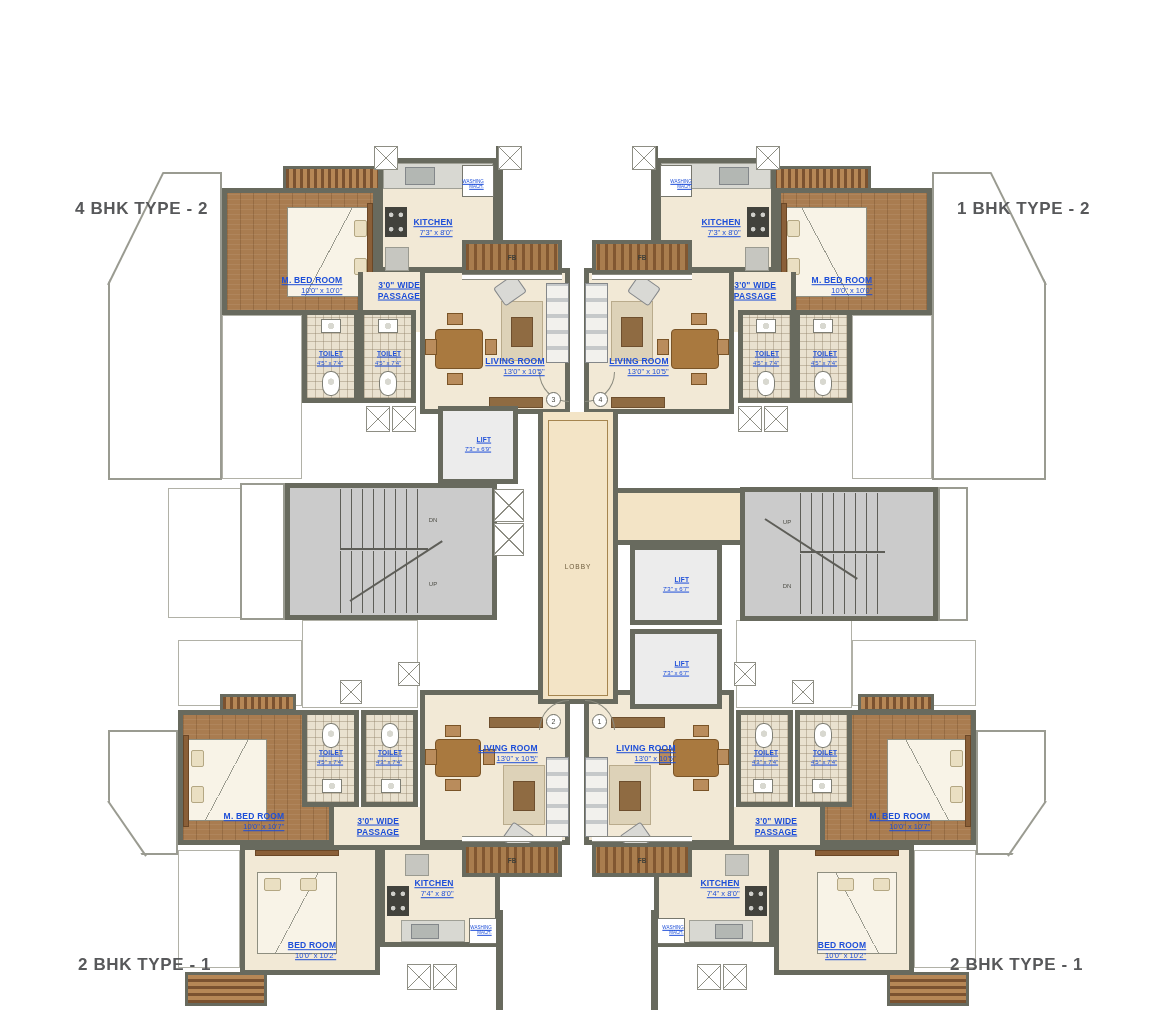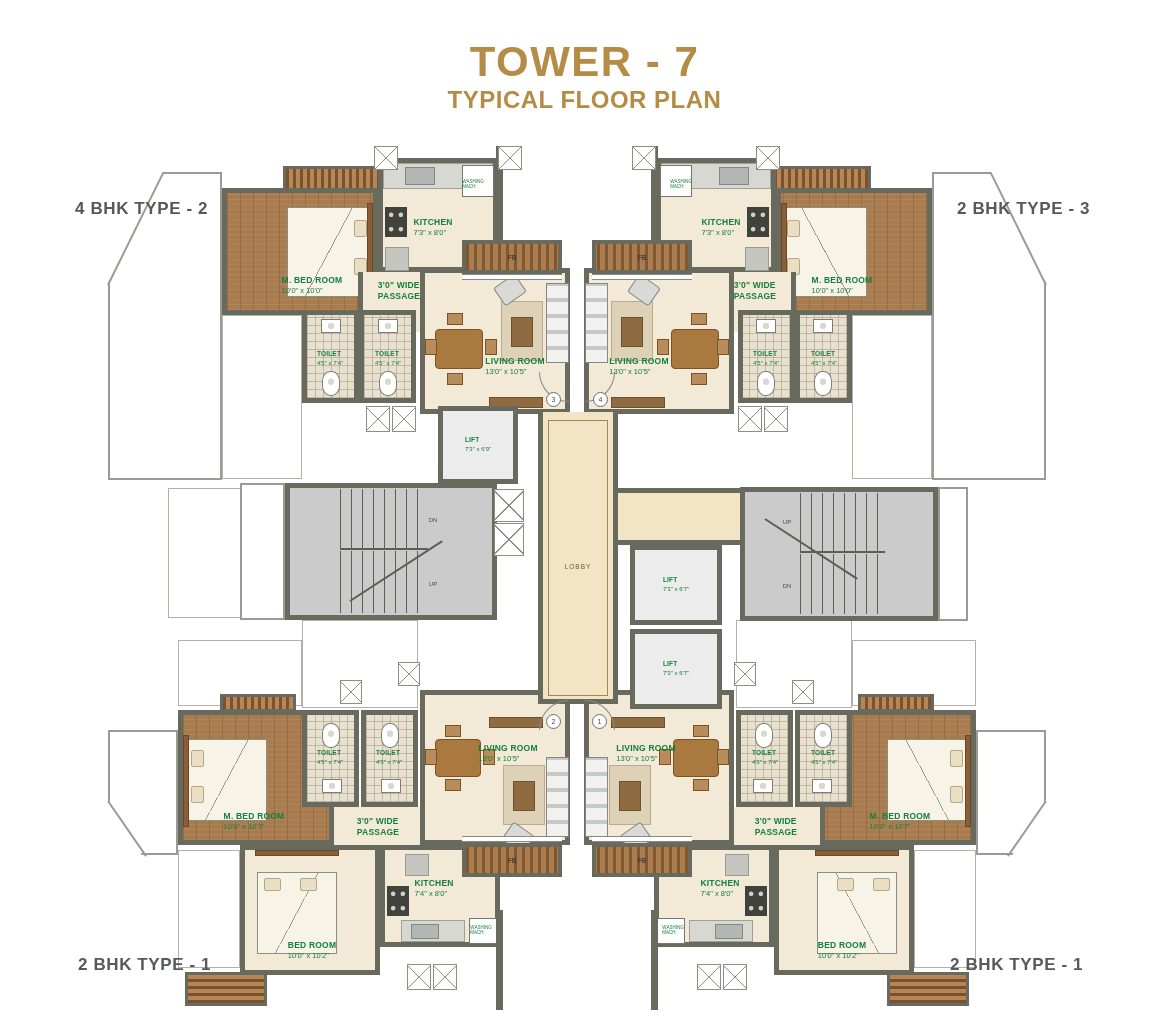--- a/index.html
+++ b/index.html
@@ -38,48 +38,44 @@
   .sofa{background:repeating-linear-gradient(0deg,#f2f1ed 0 12px,#c6c9ca 12px 16px);border:1px solid #84878a;}
   .armch{background:#d9d9d5;border:1px solid #84878a;border-radius:3px;}
   .tv{background:#8f6b42;border:1px solid #6e4f2e;}
   .arc{border:1px solid #8a8a7e;background:transparent;}
   .arc.bl{border-top:none;border-right:none;border-bottom-left-radius:100%;}
   .arc.br{border-top:none;border-left:none;border-bottom-right-radius:100%;}
   .arc.tl{border-bottom:none;border-right:none;border-top-left-radius:100%;}
   .arc.tr{border-bottom:none;border-left:none;border-top-right-radius:100%;}
   .diag{position:absolute;height:2px;background:#9a9b91;transform-origin:0 50%;}
   .mirror{transform:scaleX(-1);}
-  .rl{position:absolute;transform:translate(-50%,-50%);text-align:left;color:#15803d;white-space:nowrap;line-height:1.35;z-index:30;}
+  .rl{position:absolute;transform:translate(-50%,-50%);text-align:right;color:#1d4ed8;white-space:nowrap;line-height:1.35;z-index:30;text-decoration:underline;}
   .rl .n{font-size:8.5px;font-weight:700;letter-spacing:.2px;}
   .rl .d{font-size:7.5px;}
   .rl.sm .n{font-size:6.5px;}
   .rl.sm .d{font-size:6px;}
   .rl.xs{line-height:1.15;}
   .rl.xs .n,.rl.xs .d{font-size:4.5px;font-weight:400;letter-spacing:0;}
   .fbl{position:absolute;transform:translate(-50%,-50%);font-size:6.5px;font-weight:700;color:#3f3f38;z-index:30;}
   .sl{position:absolute;transform:translate(-50%,-50%);font-size:6px;color:#4e4e46;z-index:30;}
   .lobl{position:absolute;transform:translate(-50%,-50%);font-size:6.5px;letter-spacing:1px;color:#6b5a3a;z-index:30;}
   .ecirc{position:absolute;width:13px;height:13px;border-radius:50%;background:#fff;border:1px solid #6e6e64;font-size:7px;color:#4a4a42;display:flex;align-items:center;justify-content:center;z-index:30;}
   .corner{position:absolute;font-size:17px;font-weight:700;color:#57585a;letter-spacing:.6px;white-space:nowrap;z-index:30;}
   .t1{font-size:42px;font-weight:800;color:#b58c45;letter-spacing:1.5px;}
   .t2{font-size:24px;font-weight:700;color:#b58c45;letter-spacing:.5px;}
   .titlebox{position:absolute;top:38px;left:0;right:0;text-align:center;z-index:30;}
 </style>
 </head>
 <body>
 
 <div id="canvas">
 
-  <div class="titlebox">
-    <div class="t1">TOWER - 7</div>
-    <div class="t2">TYPICAL FLOOR PLAN</div>
-  </div>
 
   <div class="corner" style="left:75px;top:199px;">4 BHK TYPE - 2</div>
-  <div class="corner" style="left:957px;top:199px;">2 BHK TYPE - 3</div>
+  <div class="corner" style="left:957px;top:199px;">1 BHK TYPE - 2</div>
   <div class="corner" style="left:78px;top:955px;">2 BHK TYPE - 1</div>
   <div class="corner" style="left:950px;top:955px;">2 BHK TYPE - 1</div>
 
   <div class="a" id="u-tl" style="left:108px;top:146px;width:462px;height:336px;">
     <div class="a balc" style="left:0;top:26px;width:114px;height:308px;clip-path:polygon(0 36%,48% 0,100% 0,100% 100%,0 100%);"></div>
     <div class="diag" style="left:0;top:138px;width:125px;transform:rotate(-63.8deg);"></div>
     <div class="a hatch" style="left:175px;top:20px;width:112px;height:30px;"></div>
     <div class="a wall wood" style="left:114px;top:42px;width:156px;height:127px;">
       <div class="a bed" style="left:60px;top:14px;width:84px;height:90px;">
         <div class="a pillow" style="right:3px;top:12px;"></div>

